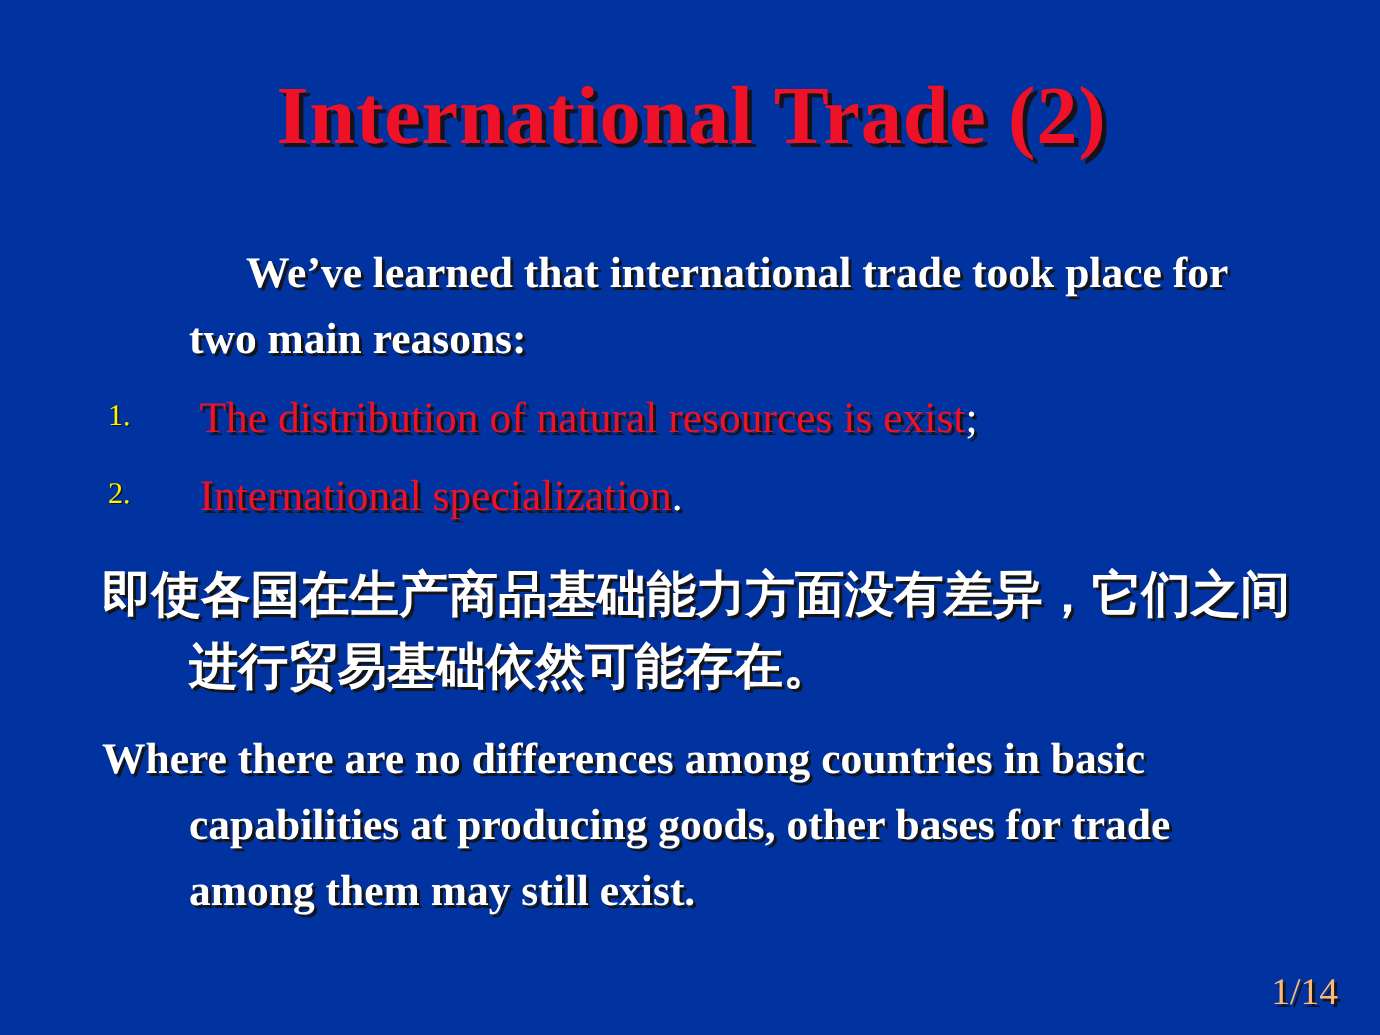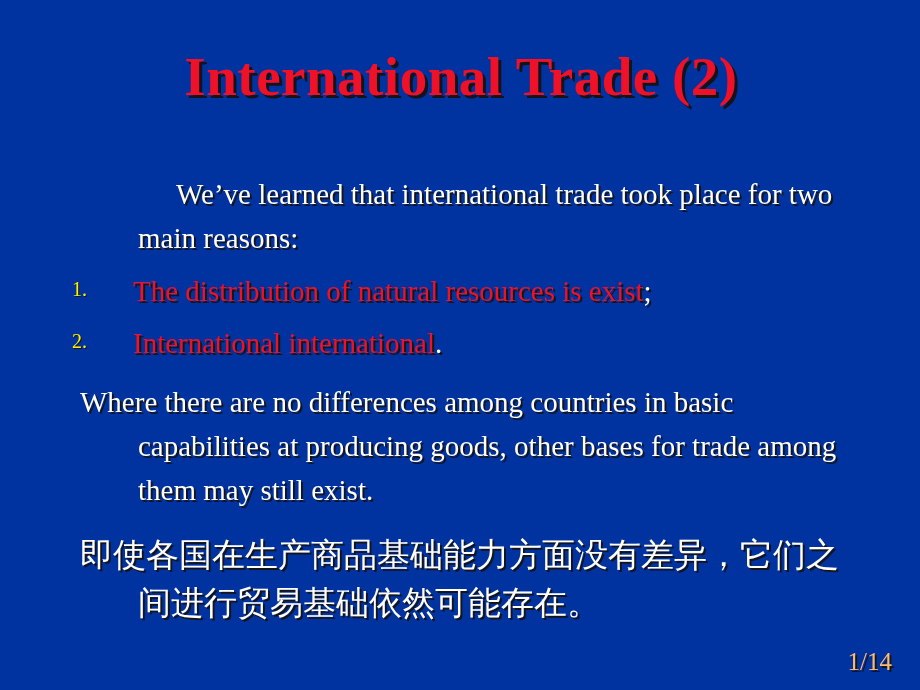--- a/index.html
+++ b/index.html
@@ -45,21 +45,22 @@
     top: 160px;
     left: 68px;
     width: 800px;
   }
 
   .para {
     color: #FFFFFF;
     font-size: 29px;
     line-height: 1.52;
     text-shadow: 2px 2px 0 #151417;
-    margin: 12px;
+    margin: 0;
+    font-weight: bold;
   }
 
   
   .para-intro {
     padding-left: 58px;
     text-indent: -18px;
     margin-bottom: 10px;
   }
   .para-intro .firstline-pad {
     display: inline-block;
@@ -133,26 +134,26 @@
 
     <p class="para para-intro"><span class="firstline-pad"></span><span>We’ve learned that international trade took place for two main reasons:</span></p>
 
     <ol class="list">
 
       <li class="list-item">
         <span class="list-num">1.</span><span>The distribution of natural resources is exist</span><span class="punct-white">;</span>
       </li>
 
       <li class="list-item">
-        <span class="list-num">2.</span><span>International international</span><span class="punct-white">.</span>
+        <span class="list-num">2.</span><span>International specialization</span><span class="punct-white">.</span>
       </li>
 
     </ol>
 
+    <p class="para para-cn">即使各国在生产商品基础能力方面没有差异，它们之间进行贸易基础依然可能存在。</p>
+
     <p class="para para-hang">Where there are no differences among countries in basic capabilities at producing goods, other bases for trade among them may still exist.</p>
-
-    <p class="para para-cn">即使各国在生产商品基础能力方面没有差异，它们之间进行贸易基础依然可能存在。</p>
 
   </div>
 
   <div class="page-number">1/14</div>
 
 </div>
 
 </body></html>

